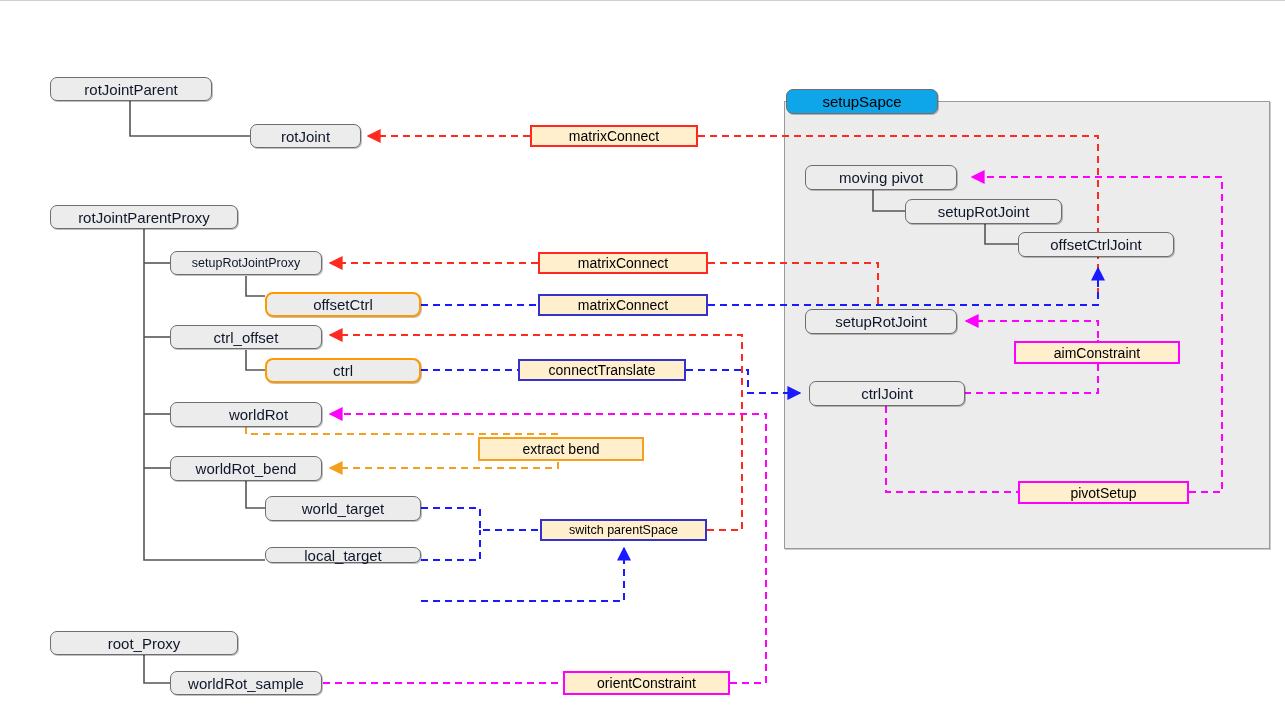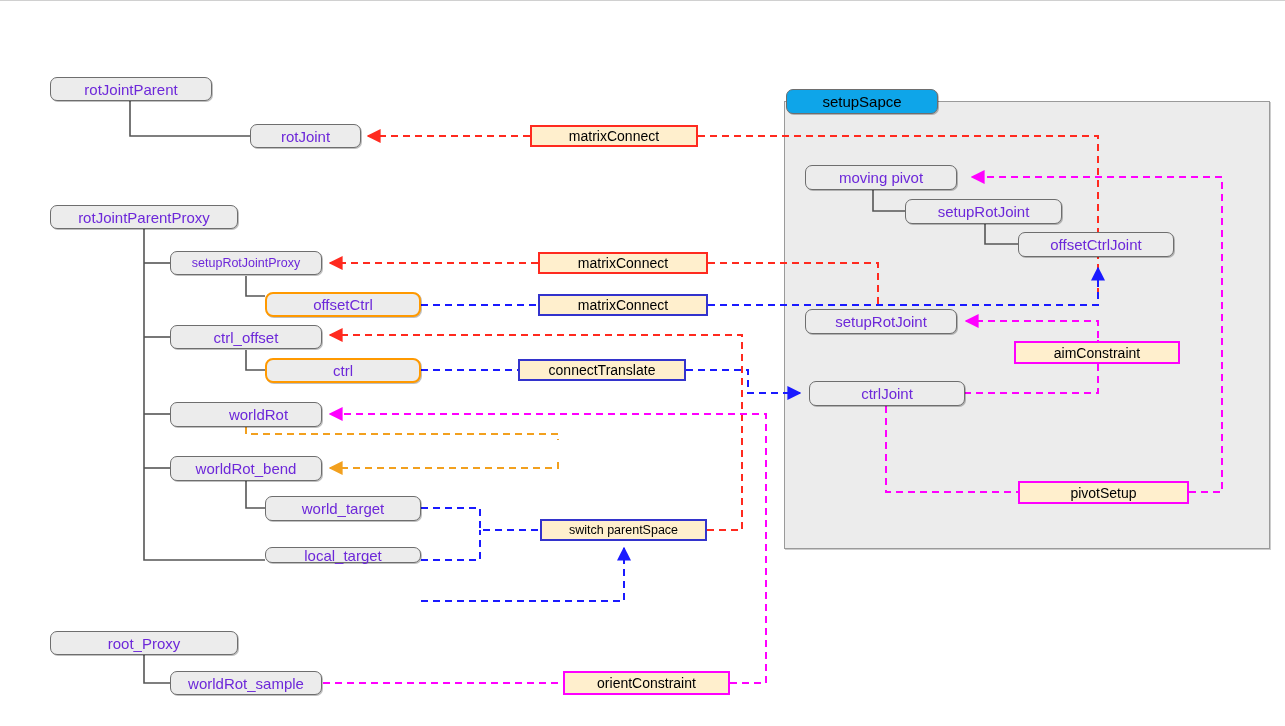--- a/index.html
+++ b/index.html
@@ -4,21 +4,21 @@
 <style>
   html,body{margin:0;padding:0;background:#ffffff;}
   body{font-family:"Liberation Sans",sans-serif;}
   #stage{position:relative;width:1285px;height:726px;background:#fff;overflow:hidden;}
   svg.layer{position:absolute;left:0;top:0;width:1285px;height:726px;}
   .topline{position:absolute;left:0;top:0;width:1285px;height:1px;background:#d0d0d0;}
 
   
   .node{position:absolute;box-sizing:border-box;display:flex;align-items:center;
         justify-content:center;background:#ececec;border:1px solid #6e6e6e;
-        border-radius:7px;color:#6d28d9;font-size:15px;line-height:1;
+        border-radius:7px;color:#0f172a;font-size:15px;line-height:1;
         box-shadow:1px 1px 0 rgba(0,0,0,.25);white-space:nowrap;}
   .node.small{font-size:12.5px;}
   .node.orange{border:2px solid #ff9900;border-radius:8px;}
   .group-tab{position:absolute;box-sizing:border-box;display:flex;align-items:center;
         justify-content:center;background:#0ea5e9;border:1px solid #6e6e6e;
         border-radius:7px;font-size:15px;box-shadow:1px 1px 0 rgba(0,0,0,.25);z-index:3;}
   .group-body{position:absolute;box-sizing:border-box;background:#ececec;
         border:1px solid #9a9a9a;box-shadow:1px 1px 0 rgba(0,0,0,.2);z-index:1;}
 
   
@@ -173,20 +173,21 @@
     <div class="node" style="left:809px;top:381px;width:156px;height:25px;">ctrlJoint</div>
 
     <div class="chip red" style="left:530px;top:125px;width:168px;height:22px;">matrixConnect</div>
 
     <div class="chip red" style="left:538px;top:252px;width:170px;height:22px;">matrixConnect</div>
 
     <div class="chip blue" style="left:538px;top:294px;width:170px;height:22px;">matrixConnect</div>
 
     <div class="chip blue" style="left:518px;top:359px;width:168px;height:22px;">connectTranslate</div>
 
+    <div class="chip orange" style="left:478px;top:437px;width:166px;height:24px;">extract bend</div>
 
     <div class="chip blue small" style="left:540px;top:519px;width:167px;height:22px;">switch parentSpace</div>
 
     <div class="chip magenta" style="left:563px;top:671px;width:167px;height:24px;">orientConstraint</div>
 
     <div class="chip magenta" style="left:1014px;top:341px;width:166px;height:23px;">aimConstraint</div>
 
     <div class="chip magenta" style="left:1018px;top:481px;width:171px;height:23px;">pivotSetup</div>
 
   </div>

